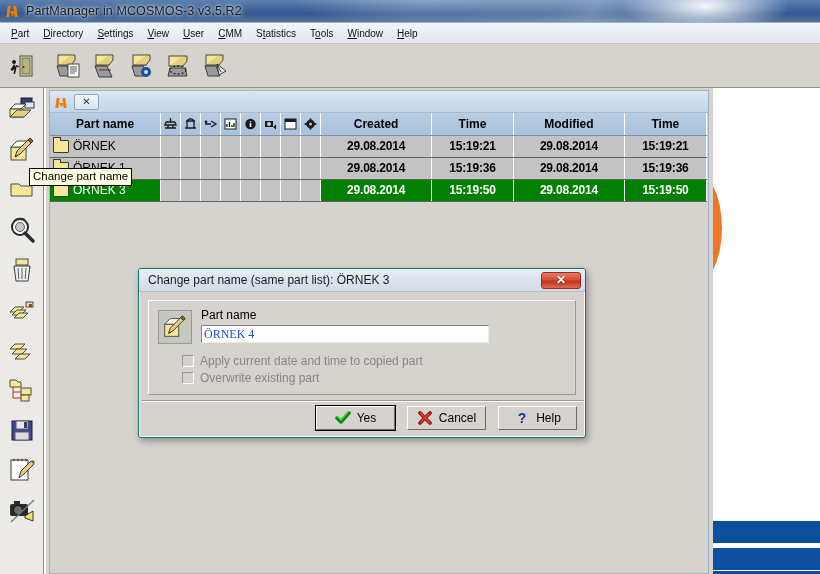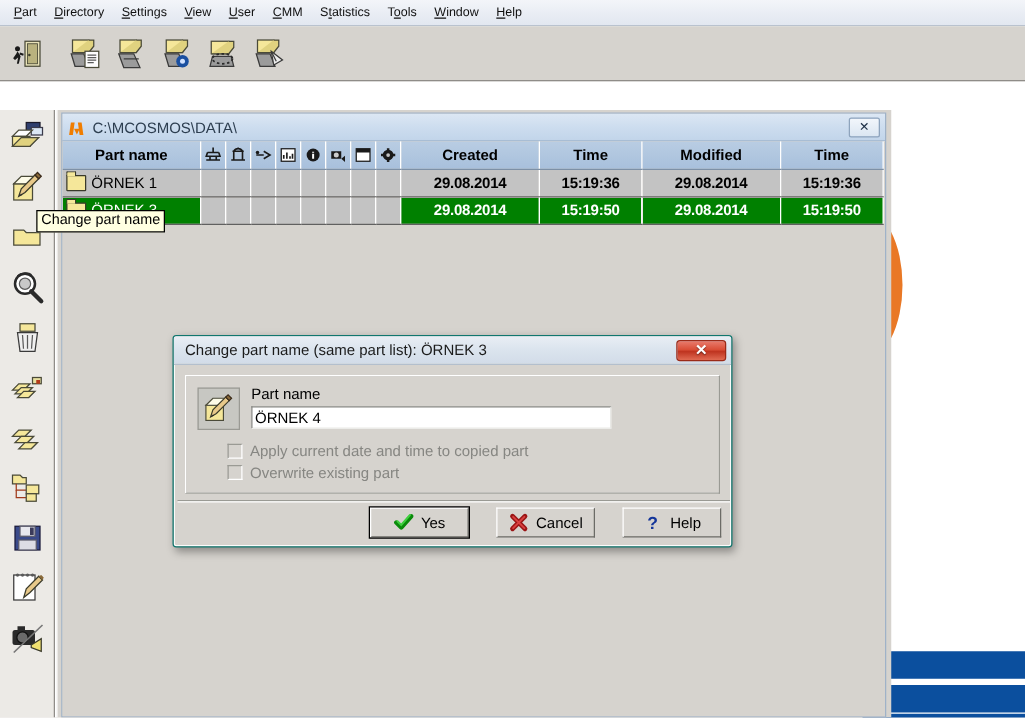--- a/index.html
+++ b/index.html
@@ -203,31 +203,31 @@
   .pencil-box{
     position:absolute;left:9px;top:9px;width:34px;height:34px;
     background:#c7c7c2;border:1px solid #9a9a94;box-sizing:border-box;
     display:flex;align-items:center;justify-content:center;
   }
   .fld-label{position:absolute;left:52px;top:7px;font-size:12px;color:#000;}
   .fld-input{
     position:absolute;left:52px;top:24px;width:288px;height:18px;
     box-sizing:border-box;background:#ffffff;
     border:1px solid #848480;border-right-color:#e9e9e6;border-bottom-color:#e9e9e6;
-    font-family:Liberation Sans, sans-serif;font-size:12px;color:#000000;
+    font-family:Liberation Serif, serif;font-size:12px;color:#1d4ed8;
     padding:0 2px;outline:none;
   }
   .chkrow{position:absolute;font-size:12px;color:#868682;display:flex;align-items:center;gap:6px;}
   .chkrow.c1{left:33px;top:53px;}
   .chkrow.c2{left:33px;top:70px;}
   .chkbox{
     width:12px;height:12px;box-sizing:border-box;background:#d6d3ce;
     border:1px solid #9a9a94;border-right-color:#ffffff;border-bottom-color:#ffffff;
   }
-  .btnrow{position:absolute;left:0;top:114px;width:448px;display:flex;justify-content:flex-end;padding-right:10px;box-sizing:border-box;gap:22px;}
+  .btnrow{position:absolute;left:0;top:114px;width:448px;display:flex;justify-content:flex-end;padding-right:10px;box-sizing:border-box;gap:12px;}
   .dbtn{
     width:79px;height:24px;box-sizing:border-box;
     background:#d6d3ce;
     border:1px solid #ffffff;border-right-color:#6b6b66;border-bottom-color:#6b6b66;
     display:flex;align-items:center;justify-content:center;gap:6px;
     font-size:12px;color:#000;position:relative;
   }
   .dbtn.def{outline:1px solid #000;outline-offset:0px;}
   .dbtn .lbl{flex:0 0 auto;}
   .dbtn .gico{width:16px;height:16px;flex:0 0 auto;}
@@ -239,20 +239,28 @@
 
 <div id="desktop">
   <div class="bg-logo"></div>
   <div class="bg-bar b1"></div>
   <div class="bg-bar b2"></div>
   <div class="bg-bar b3"></div>
 </div>
 
 <div id="app" style="width:712px;height:574px;background:transparent;">
 
+  <div id="titlebar" style="width:820px;">
+    <div class="tb-ico">
+      <span class="m1"></span>
+        <span class="m2"></span>
+        <span class="m3"></span>
+    </div>
+    <span class="title">PartManager in MCOSMOS-3 v3.5.R2</span>
+  </div>
 
   <div id="menubar" style="width:820px;">
     <div class="menu-item"><u>P</u>art</div>
     <div class="menu-item"><u>D</u>irectory</div>
     <div class="menu-item"><u>S</u>ettings</div>
     <div class="menu-item"><u>V</u>iew</div>
     <div class="menu-item"><u>U</u>ser</div>
     <div class="menu-item"><u>C</u>MM</div>
     <div class="menu-item">S<u>t</u>atistics</div>
     <div class="menu-item">T<u>o</u>ols</div>
@@ -423,21 +431,20 @@
 
   <div id="mdiclient" style="width:667px;">
 
     <div id="child">
       <div id="child-title">
         <div class="ch-ico">
           <span class="m1"></span>
             <span class="m2"></span>
             <span class="m3"></span>
         </div>
-        <span class="ctext">C:\MCOSMOS\DATA\</span>
         <div class="closebtn">✕</div>
       </div>
 
       <div id="tablewrap">
         <table class="grid">
           <colgroup>
             <col style="width:105px">
               <col style="width:19px">
               <col style="width:19px">
               <col style="width:19px">
@@ -504,20 +511,40 @@
                     </g>
                   </svg>
               </th>
               <th>Created</th>
               <th>Time</th>
               <th>Modified</th>
               <th>Time</th>
             </tr>
           </thead>
           <tbody>
+            <tr>
+              <td class="name">
+                <span class="inner">
+                    <span class="folder"></span>
+                <span>ÖRNEK</span>
+                  </span>
+              </td>
+              <td></td>
+                <td></td>
+              <td></td>
+                <td></td>
+              <td></td>
+                <td></td>
+              <td></td>
+                <td></td>
+              <td class="dt">29.08.2014</td>
+              <td class="dt">15:19:21</td>
+              <td class="dt">29.08.2014</td>
+              <td class="dt">15:19:21</td>
+            </tr>
             <tr>
               <td class="name">
                 <span class="inner">
                     <span class="folder"></span>
                 <span>ÖRNEK 1</span>
                   </span>
               </td>
               <td></td>
                 <td></td>
               <td></td>

